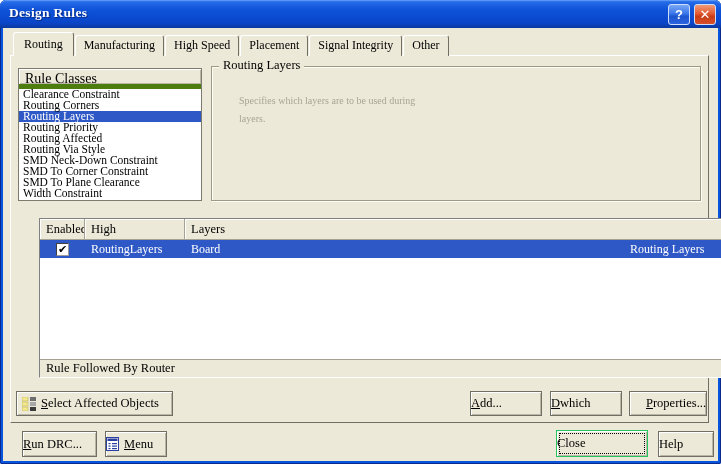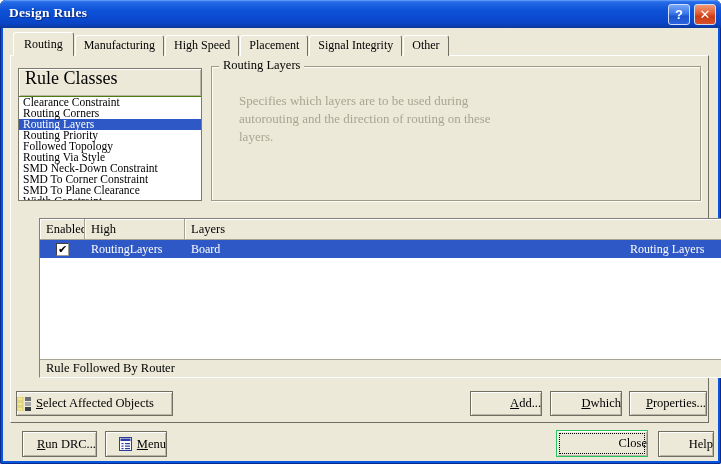--- a/index.html
+++ b/index.html
@@ -44,33 +44,33 @@
     box-shadow: 0 2px 0 #ece9d8;
   }
   .tabpage {
     position:absolute; left:10px; top:55px; width:699px; height:368px; z-index:1;
     background:#ece9d8; border:1px solid #716f64; border-top-color:#fff; border-left-color:#fff;
   }
 
   
   .rc-box { position:absolute; left:7px; top:12px; width:184px; height:133px; background:#fff; border:1px solid #7d7b6d; overflow:hidden; }
   .rc-header {
-    height:28px; line-height:19px; background:#ece9d8; border-bottom:1px solid #4d7c0f;
-    box-shadow: inset 1px 1px 0 #fff, inset -1px -1px 0 #b9b6a6; padding-left:6px; font-size:18px;
+    height:20px; line-height:19px; background:#ece9d8; border-bottom:5px solid #4d7c0f;
+    box-shadow: inset 1px 1px 0 #fff, inset -1px -1px 0 #b9b6a6; padding-left:6px; font-size:14px;
   }
   .rc-item { height:11px; line-height:11px; font-size:11.5px; padding-left:4px; white-space:nowrap; cursor:default; }
   .rc-item.selected { background:#2e58c5; color:#fff; }
 
   
   .groupbox {
     position:absolute; left:200px; top:10px; width:490px; height:135px;
     border:1px solid #9c9989; box-shadow: 1px 1px 0 #fffef5, inset 1px 1px 0 #fffef5;
   }
   .groupbox .legend { position:absolute; top:-9px; left:7px; background:#ece9d8; padding:0 4px; font-size:12.5px; color:#000; }
-  .gb-desc { position:absolute; left:27px; top:25px; width:360px; color:#a9a593; font-size:13px; line-height:18px; }
+  .gb-desc { position:absolute; left:27px; top:25px; width:360px; color:#a9a593; font-size:10px; line-height:18px; }
 
   
   .grid-panel {
     position:absolute; left:4px; top:162px; width:692px; height:160px; background:#fff;
     border:1px solid; border-color:#808080 #fff #fff #808080; display:flex; flex-direction:column;margin-left:24px;
   }
   .grid-header { display:flex; height:21px; background:#ece9d8; flex:none; }
   .gh-cell {
     border-right:1px solid #a5a294; border-bottom:1px solid #a5a294;
     box-shadow: inset 1px 1px 0 #fff; font-size:12.5px; line-height:20px; padding-left:6px; overflow:hidden;
@@ -94,27 +94,27 @@
   .grid-status {
     height:18px; flex:none; background:#ece9d8; border-top:1px solid #a5a294;
     font-size:12.5px; line-height:17px; padding-left:6px;
   }
 
   
   .btn {
     position:absolute; height:25px; background:#ece9d8; border:1px solid #716f64;
     box-shadow: inset 1px 1px 0 #fff, inset -1px -1px 0 #b9b6a6;
     font-family:"Liberation Serif","DejaVu Serif",serif; font-size:12.5px; color:#000;
-    display:flex; align-items:center; justify-content:flex-end; cursor:default; white-space:nowrap;
+    display:flex; align-items:center; justify-content:flex-start; cursor:default; white-space:nowrap;
   }
   .mn { text-decoration:underline; }
-  .btn-sel-objects { left:5px; top:335px; width:157px; justify-content:flex-start; gap:5px; }
+  .btn-sel-objects { left:5px; top:335px; width:157px; justify-content:flex-start; padding-left:5px; gap:5px; }
   .btn-add { left:459px; top:335px; width:72px; }
   .btn-delete { left:539px; top:335px; width:72px; }
-  .btn-props { left:618px; top:335px; width:78px; }
+  .btn-props { left:618px; top:335px; width:78px;padding-left:16px; }
   .btn-run-drc { left:10px; top:431px; width:75px; height:26px;margin-left:12px; }
   .btn-menu { left:105px; top:431px; width:62px; height:26px; gap:5px; }
   .btn-close {
     left:556px; top:430px; width:92px; height:27px; border:1px solid #22c55e;
     outline:1px dotted #000; outline-offset:-4px;
   }
   .btn-help { left:658px; top:431px; width:56px; height:26px; }
   .abs-layer { position:absolute; inset:0; z-index:2; pointer-events:none; }
   .abs-layer > * { pointer-events:auto; }
   .icon-svg { display:block; flex:none; }
@@ -147,34 +147,33 @@
 
     <div class="tabpage">
 
       <div class="rc-box">
         <div class="rc-header">Rule Classes</div>
         <div>
           <div class="rc-item">Clearance Constraint</div>
           <div class="rc-item">Routing Corners</div>
           <div class="rc-item selected">Routing Layers</div>
           <div class="rc-item">Routing Priority</div>
-          <div class="rc-item">Followed Topology</div>
+          <div class="rc-item">Routing Affected</div>
           <div class="rc-item">Routing Via Style</div>
           <div class="rc-item">SMD Neck-Down Constraint</div>
           <div class="rc-item">SMD To Corner Constraint</div>
           <div class="rc-item">SMD To Plane Clearance</div>
           <div class="rc-item">Width Constraint</div>
         </div>
       </div>
 
       <div class="groupbox">
         <span class="legend">Routing Layers</span>
         <div class="gb-desc">
           <div>Specifies which layers are to be used during</div>
-          <div>autorouting and the direction of routing on these</div>
           <div>layers.</div>
         </div>
       </div>
 
       <div class="grid-panel">
         <div class="grid-header">
           <div class="gh-cell col-enabled">Enabled</div>
           <div class="gh-cell col-name">High</div>
           <div class="gh-cell col-layers">Layers</div>
         </div>

